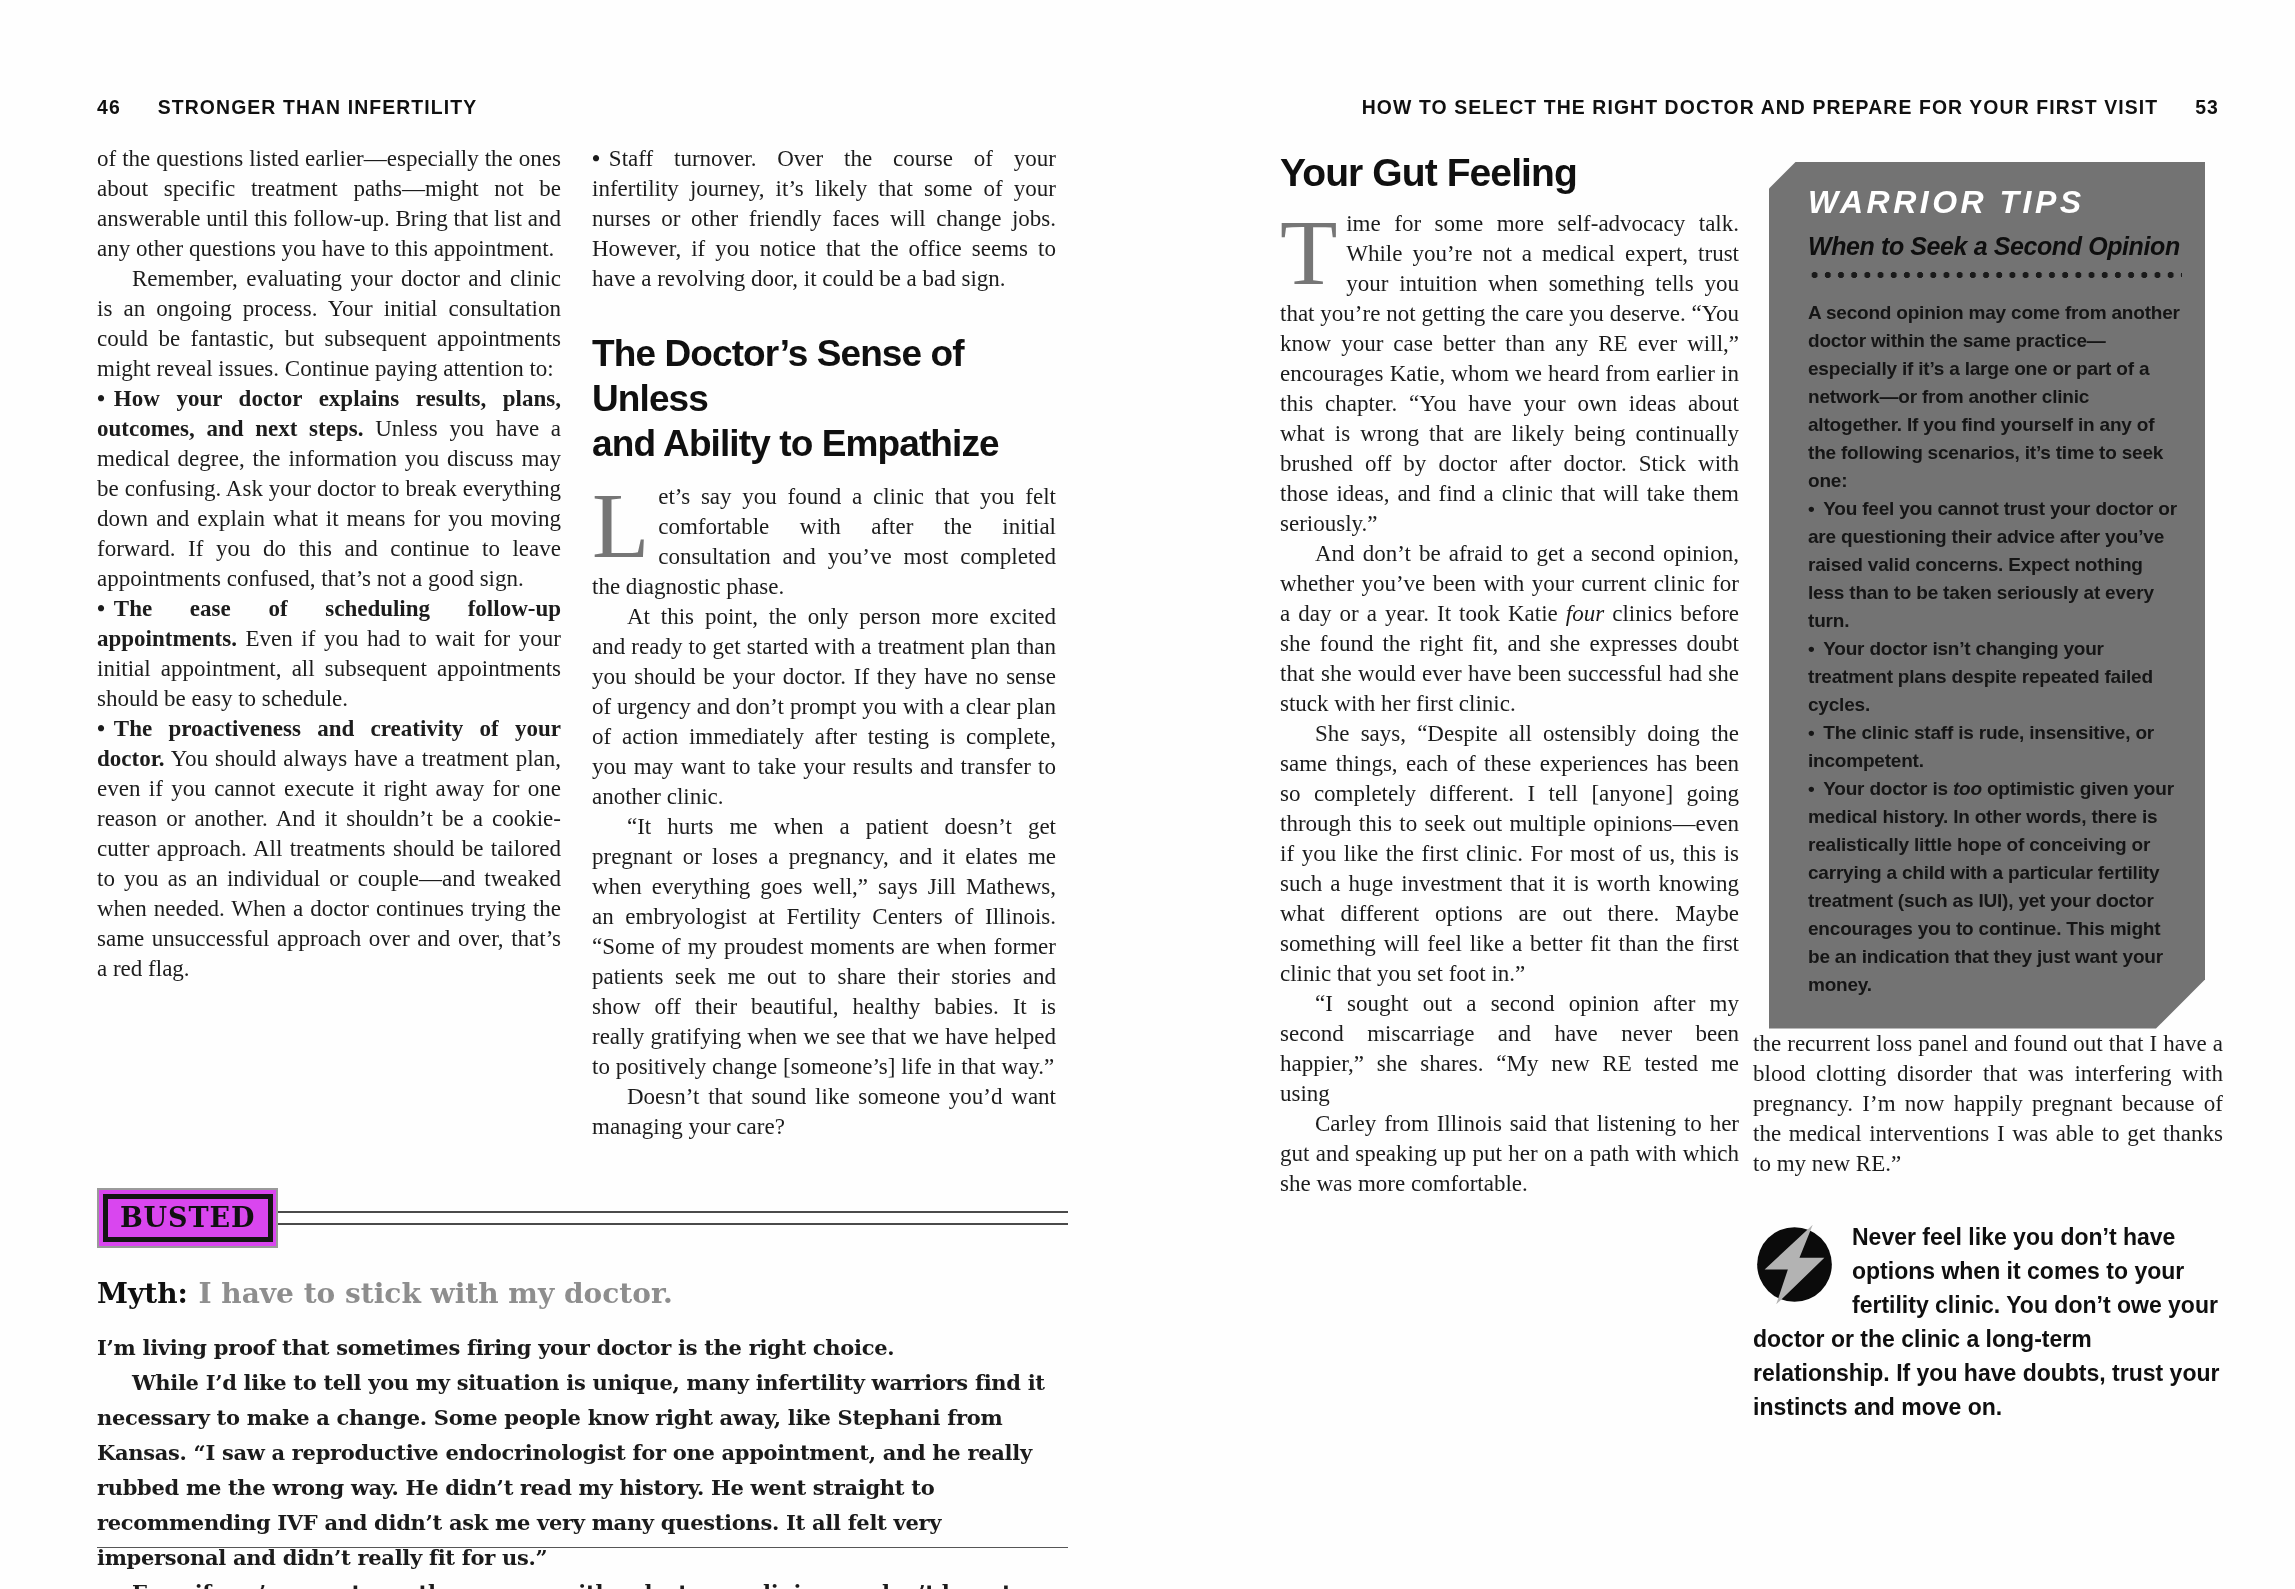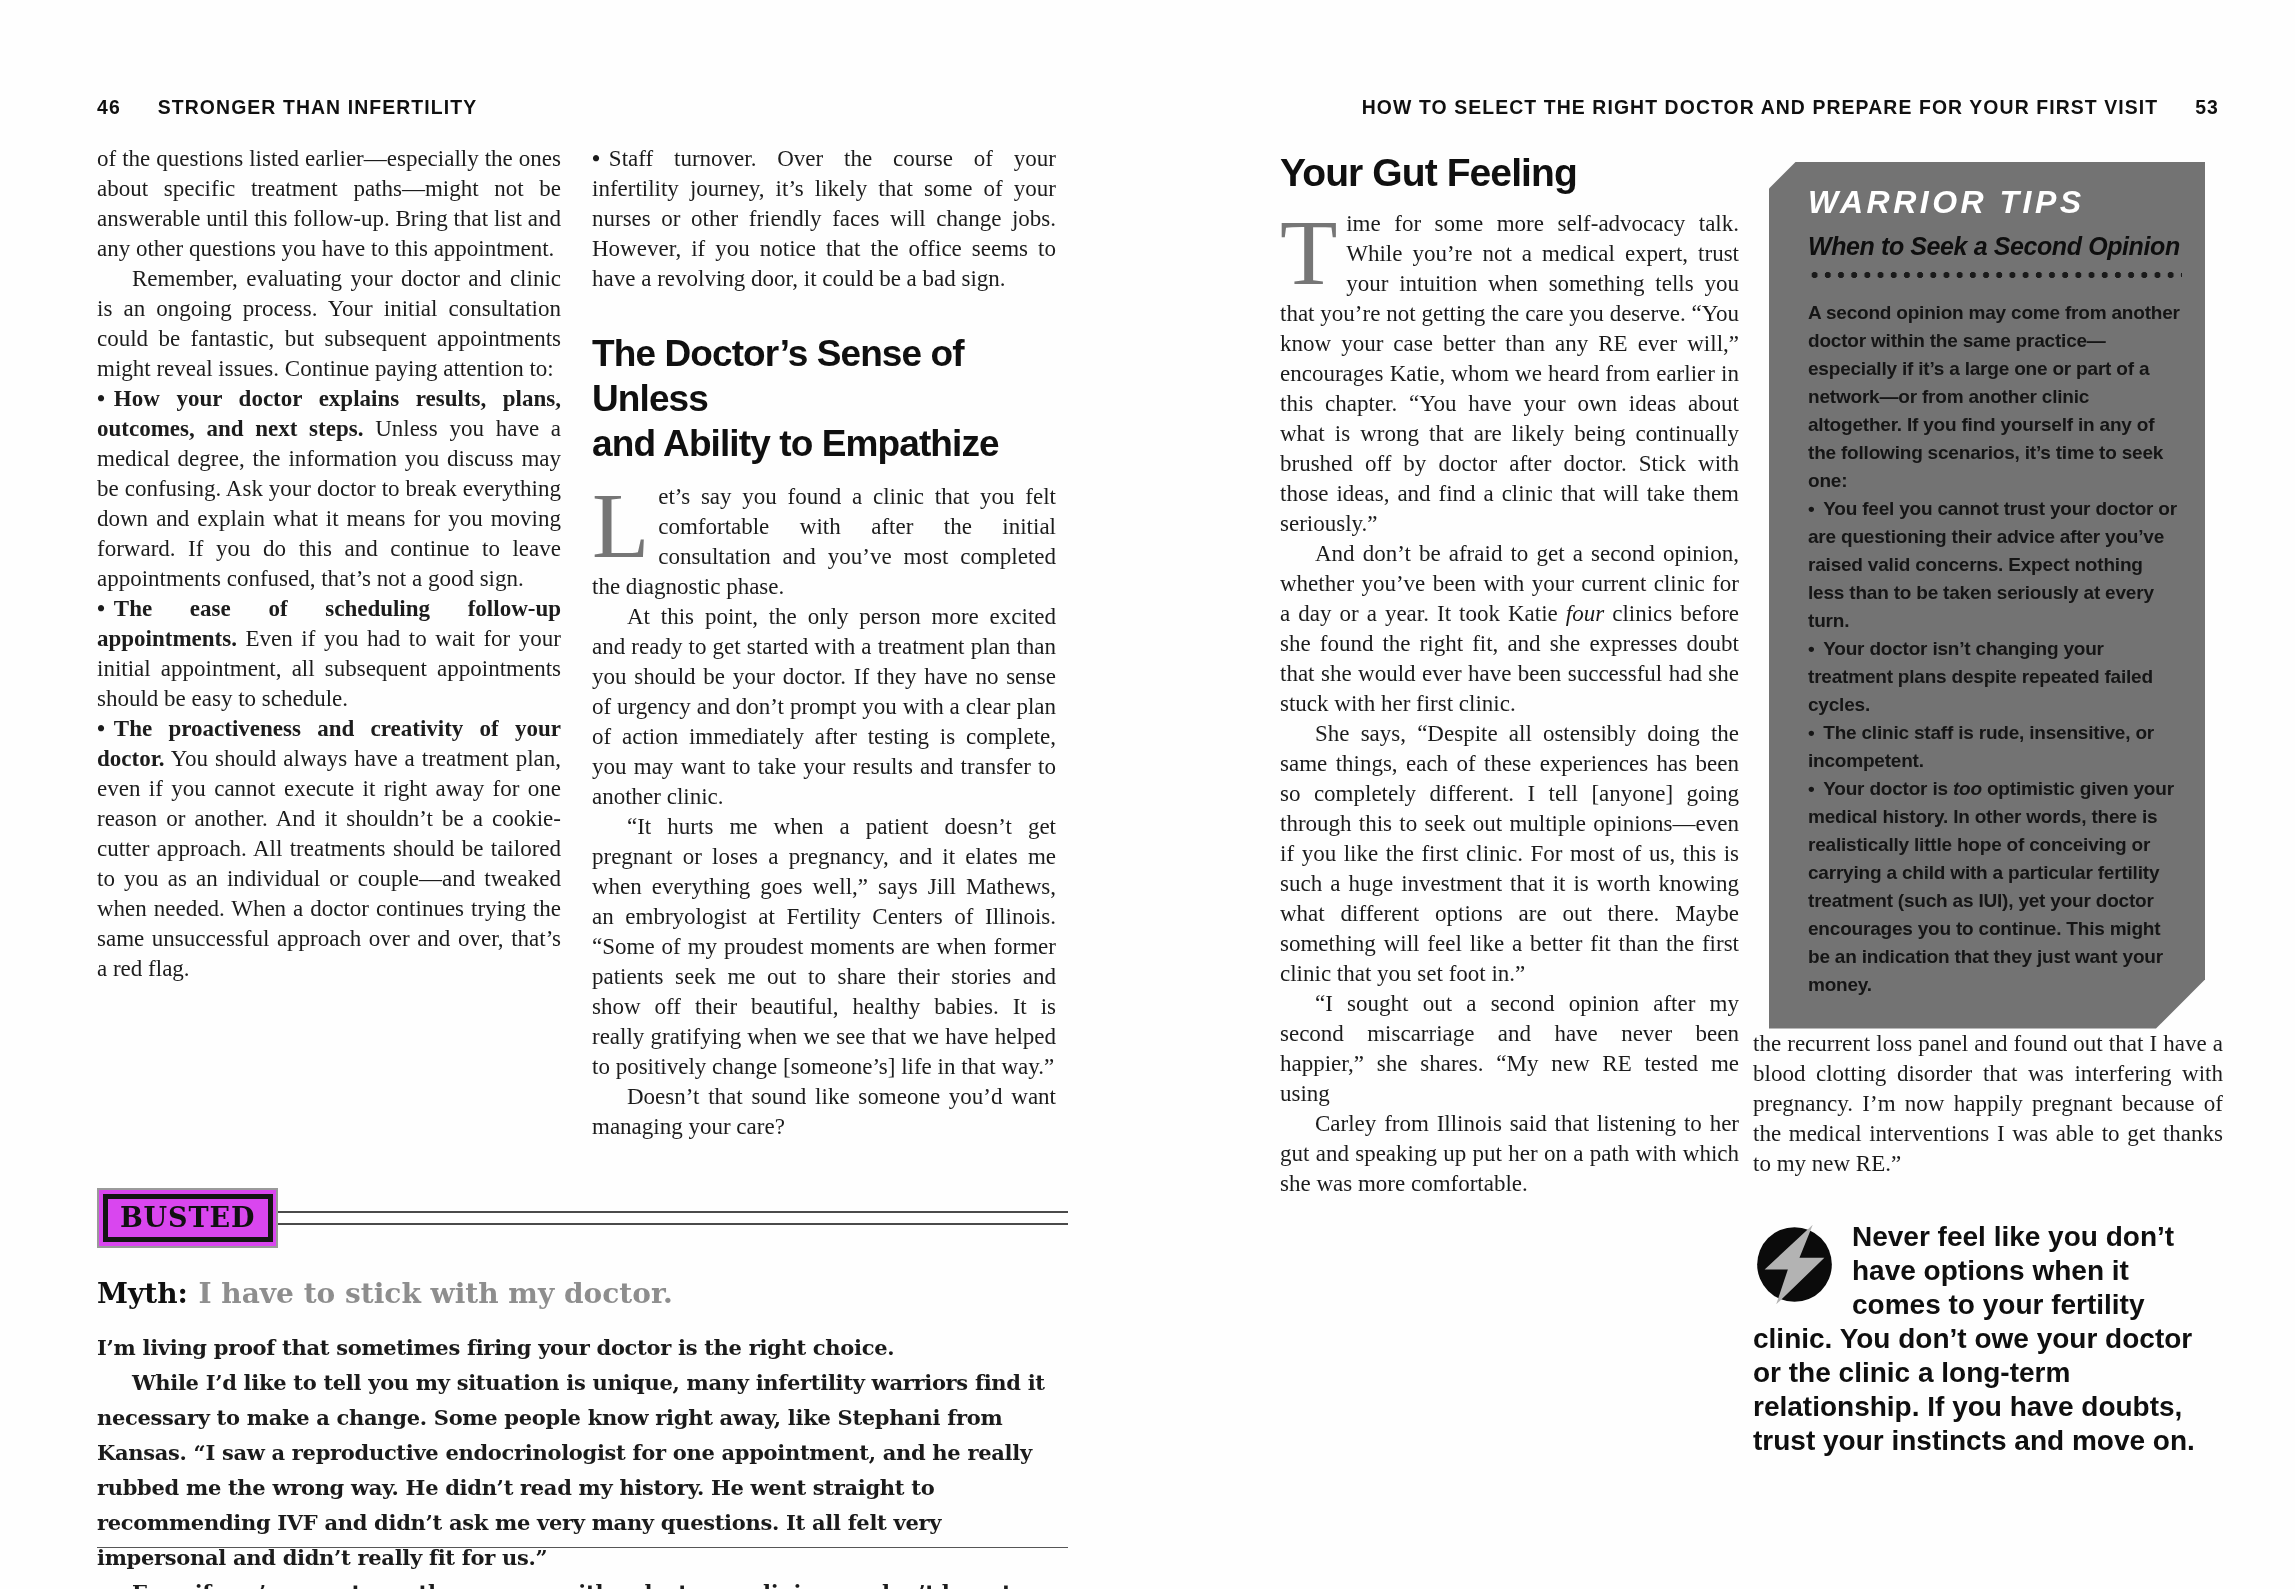--- a/index.html
+++ b/index.html
@@ -87,21 +87,21 @@
     font-size:19px;line-height:28px;letter-spacing:-0.2px;color:#151515;
   }
   .warrior-body p{margin:0;}
   .wbullet{margin-top:19.4px;}
   .warrior-body em, .bodycol em{font-style:italic;text-align:center;}
 
   .cont-para{margin-top:49px;}
 
   .note{
     margin-top:41px;font-family:"Liberation Sans", sans-serif;font-weight:bold;
-    font-size:28px;line-height:34px;color:#0f0f0f;text-align:left;
+    font-size:23px;line-height:34px;color:#0f0f0f;text-align:left;
   }
   .note .bolt{float:left;width:83px;height:83px;margin:3.5px 16px 7px 0;}
 </style>
 </head>
 <body>
 
 <div class="runhead" id="runhead-left">
   <span class="pgnum-left">46</span><span>STRONGER THAN INFERTILITY</span>
 </div>
 <div class="runhead" id="runhead-right">

